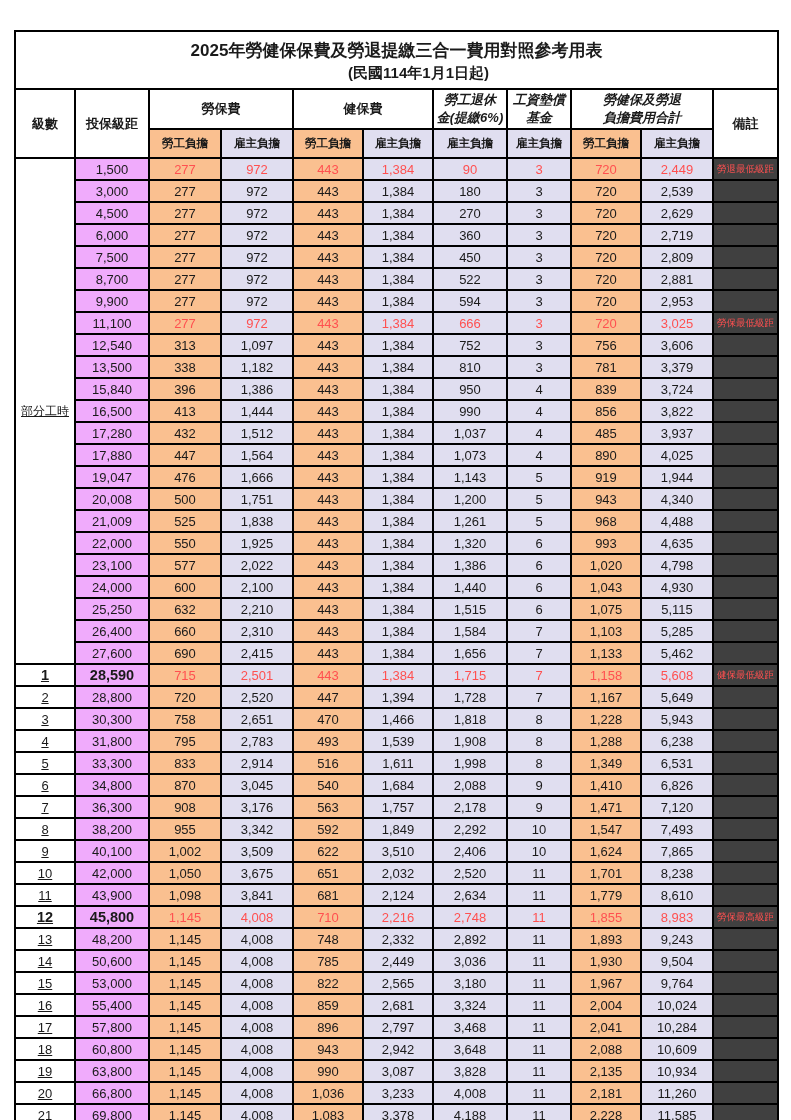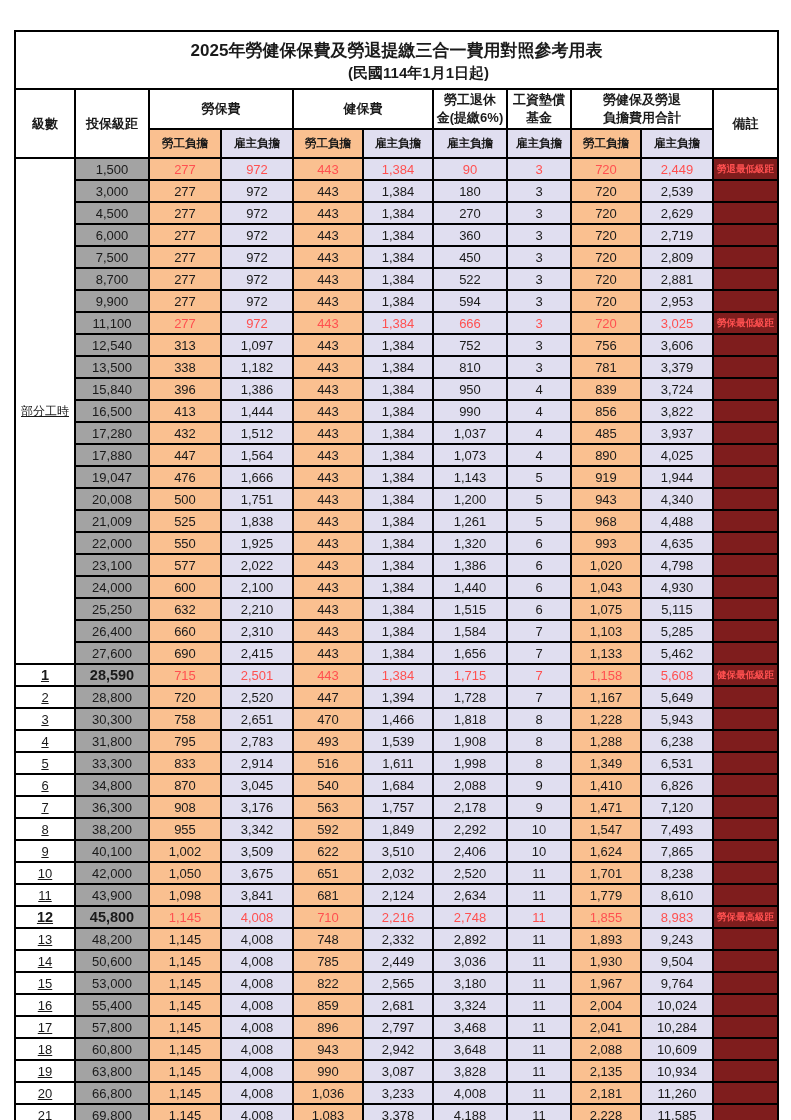--- a/index.html
+++ b/index.html
@@ -17,31 +17,31 @@
     border:2px solid #000;text-align:center;vertical-align:middle;
     padding:0 1px;overflow:hidden;white-space:nowrap;
   }
   
   td.titlecell{height:56px;border-bottom:2px solid #000;}
   .t1{font-size:17px;font-weight:bold;line-height:1.55;}
   .t2{font-size:15px;font-weight:bold;line-height:1.2;margin-left:44px;}
   
   tr.h1 td{height:38px;font-size:13px;font-weight:bold;line-height:1.35;}
   tr.h2 td{height:19px;font-size:11.5px;font-weight:bold;padding:4px;}
-  tr.h1 td span{display:block;}
+  tr.h1 td span{display:block;font-style:italic;}
   .emp{background:var(--emp,#FAC090);}
   .er{background:var(--er,#E0DEF0);}
   
   tbody tr{height:22px;}
   tbody td{font-size:13px;}
   td.lvl{background:#fff;text-decoration:underline;}
   td.part-time{font-size:12px;letter-spacing:0;}
-  td.bracket{background:#a3a3a3;}
+  td.bracket{background:#f0abfc;}
   td.val{font-weight:normal;}
-  td.remark{background:#7f1d1d;font-size:9.5px;font-weight:bold;color:var(--hl,#FF5050);}
+  td.remark{background:#404040;font-size:9.5px;font-weight:normal;color:var(--hl,#FF5050);}
   tr.hl td.val{color:var(--hl,#FF5050);}
   tr.bold td.bracket, tr.bold td.lvl{font-weight:bold;font-size:14.5px;}
 </style>
 </head>
 <body>
 
 <div class="page">
   <table class="ref">
     <colgroup>
       <col style="width:60px">

